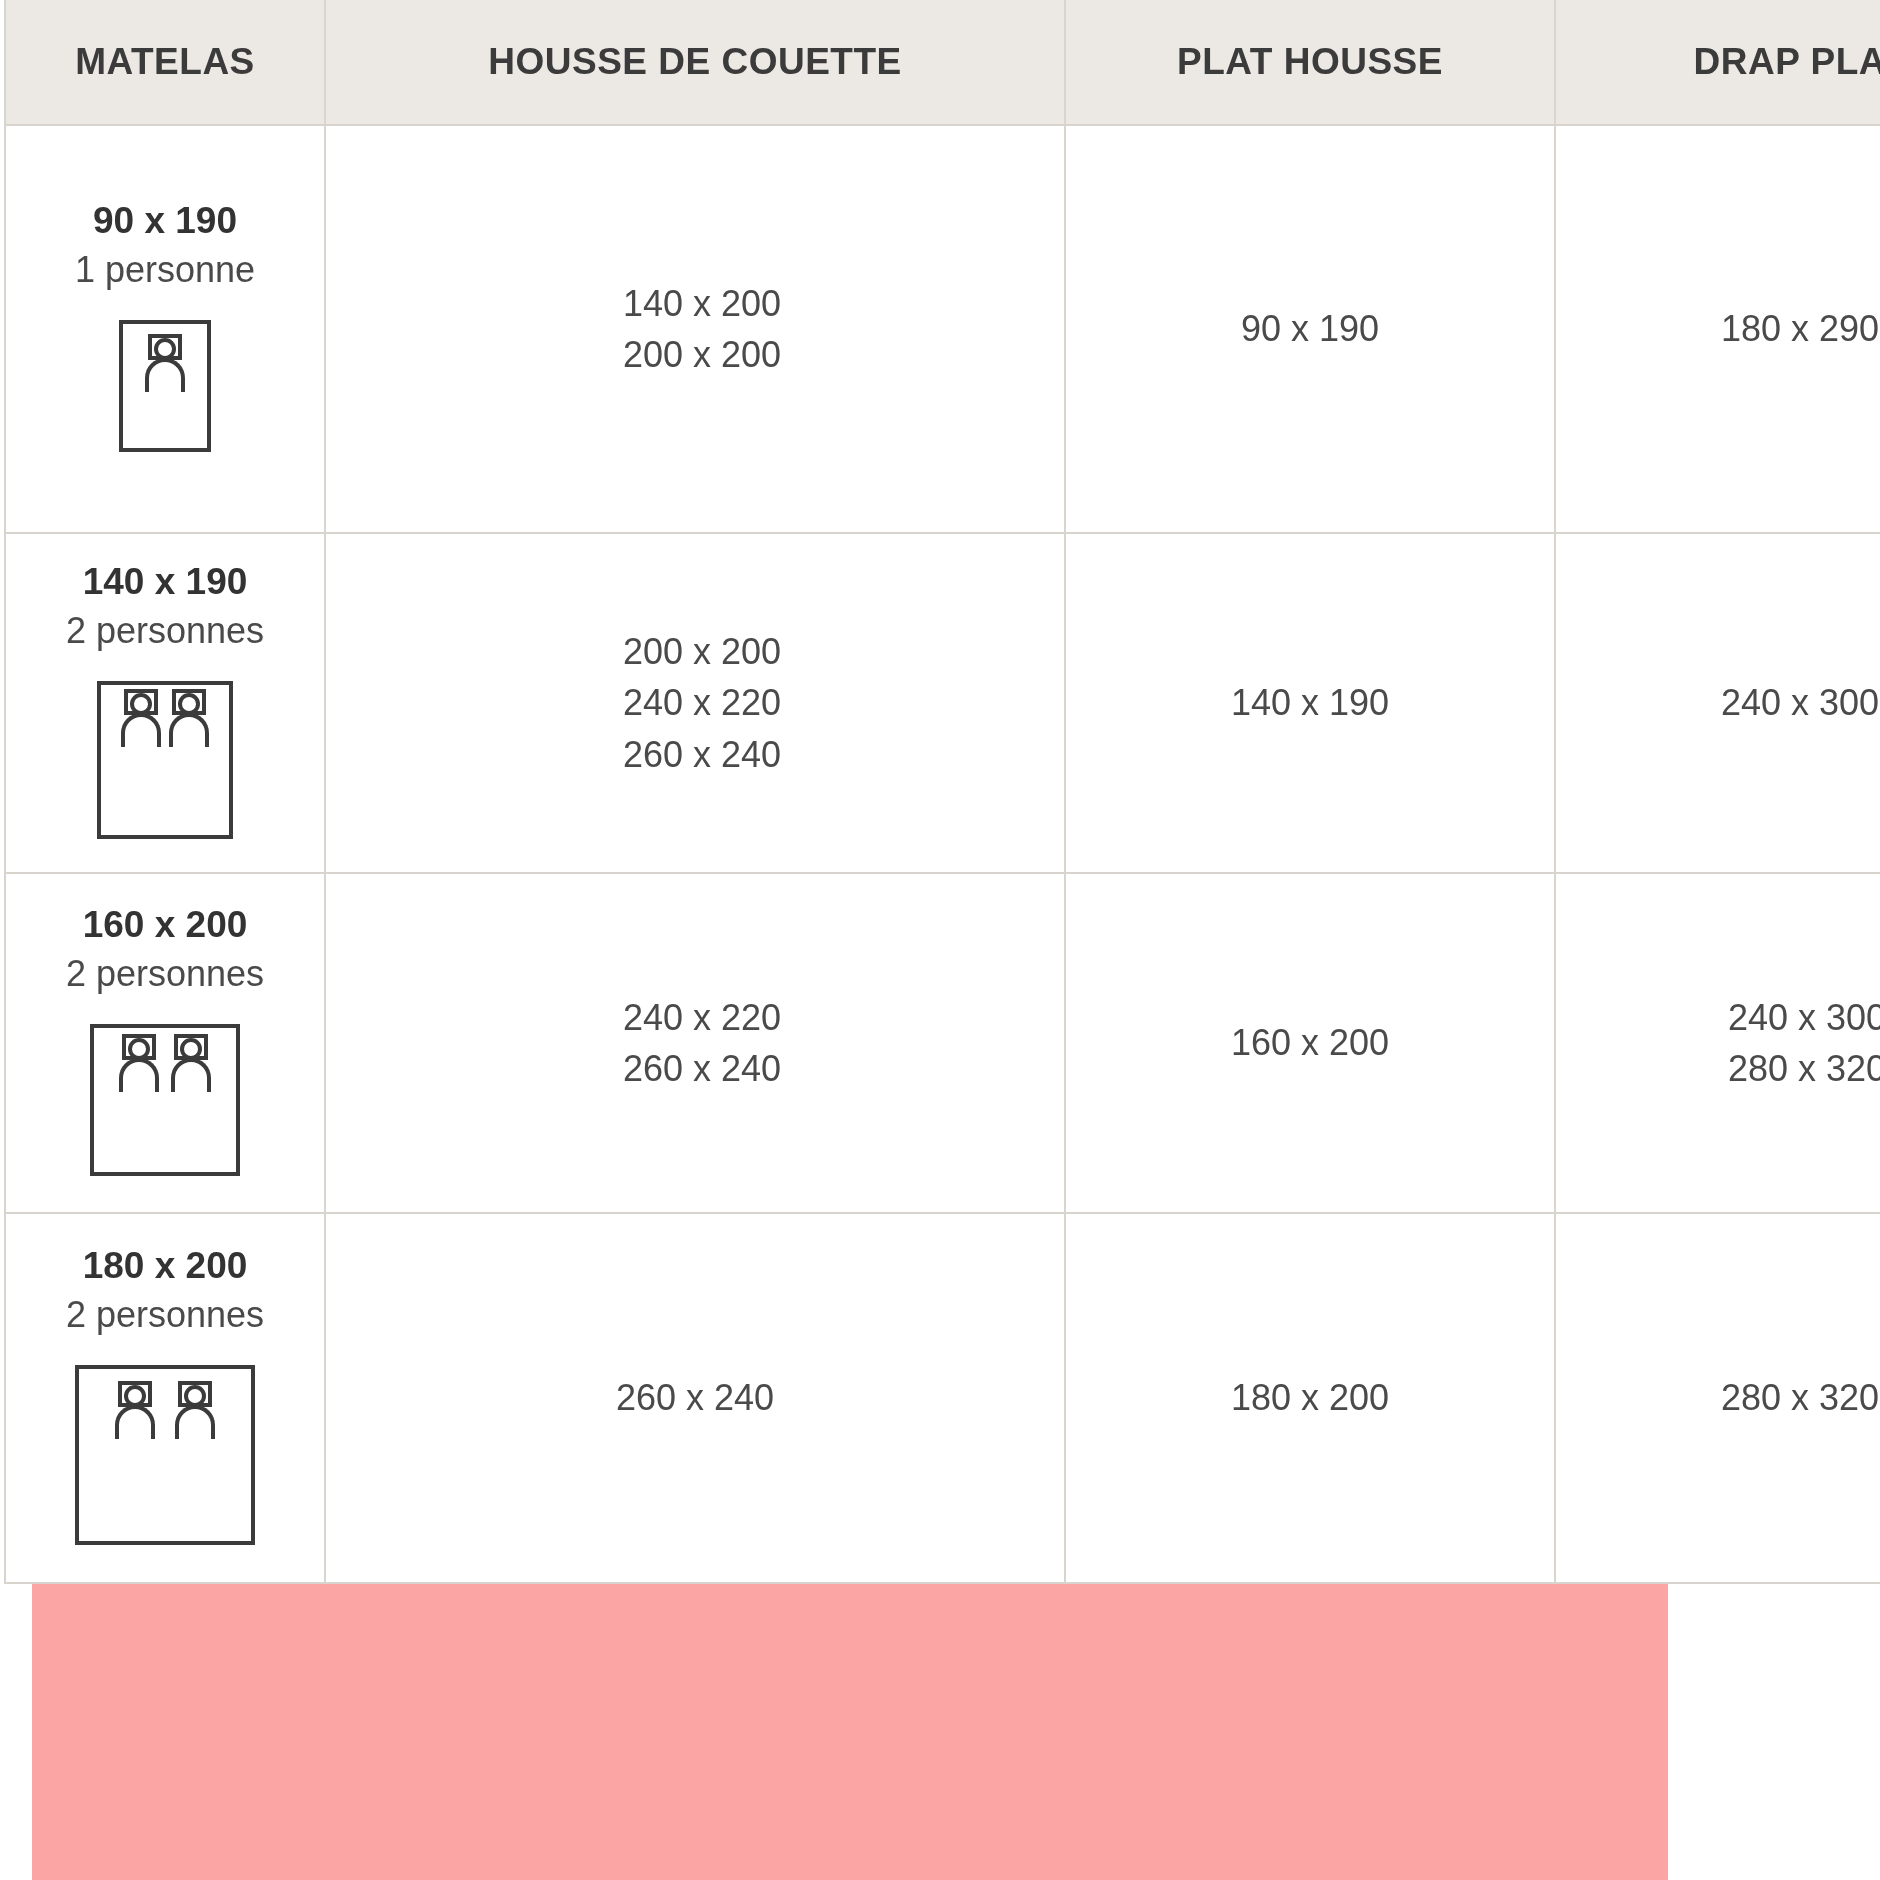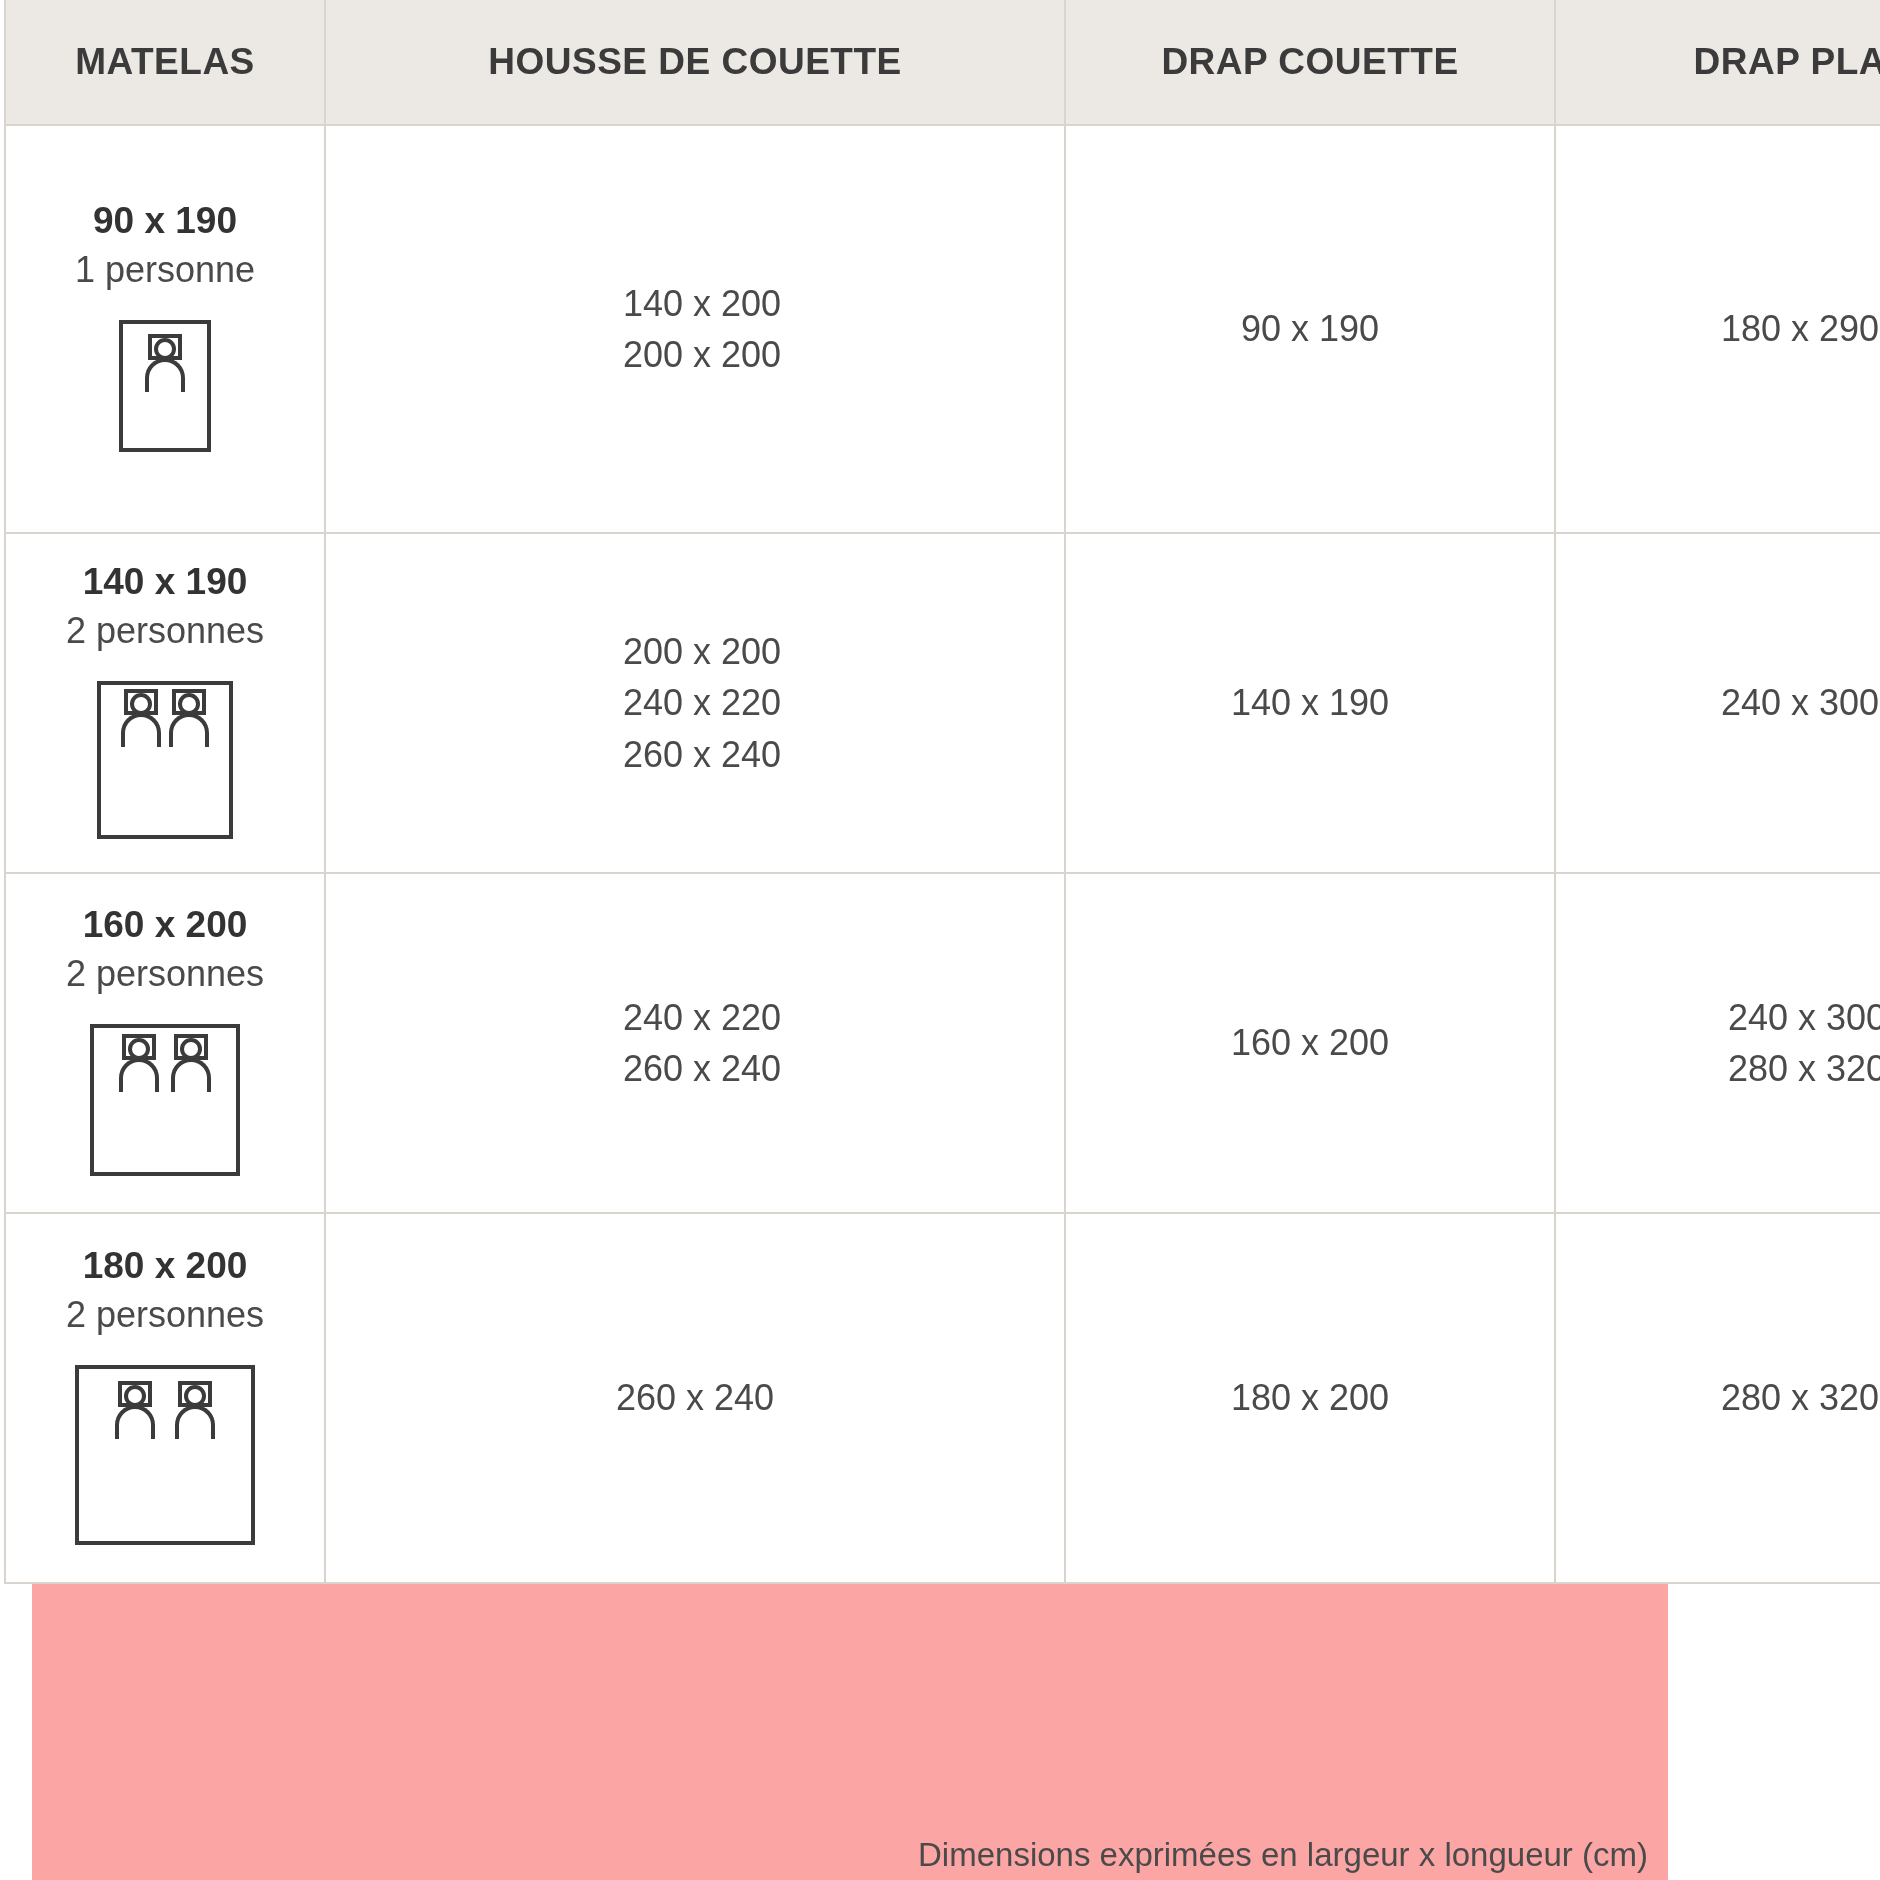--- a/index.html
+++ b/index.html
@@ -174,21 +174,21 @@
     <colgroup>
       <col class="c-matelas">
       <col class="c-hdc">
       <col class="c-dh">
       <col class="c-dp">
     </colgroup>
     <thead>
       <tr>
         <th>MATELAS</th>
         <th>HOUSSE DE COUETTE</th>
-        <th>DRAP COUETTE</th>
+        <th>PLAT HOUSSE</th>
         <th>DRAP PLAT</th>
       </tr>
     </thead>
     <tbody>
 
       <tr class="r1">
         <td class="matelas-cell">
           <div class="matelas-size">90 x 190</div>
           <div class="matelas-people">1 personne</div>
           <div class="bed-wrap">
@@ -279,15 +279,14 @@
           </div>
         </td>
         <td>260 x 240</td>
         <td>180 x 200</td>
         <td>280 x 320</td>
       </tr>
 
     </tbody>
   </table>
 
-  <div class="footnote">Dimensions exprimées en largeur x longueur (cm)</div>
 
 </div>
 
 </body></html>

